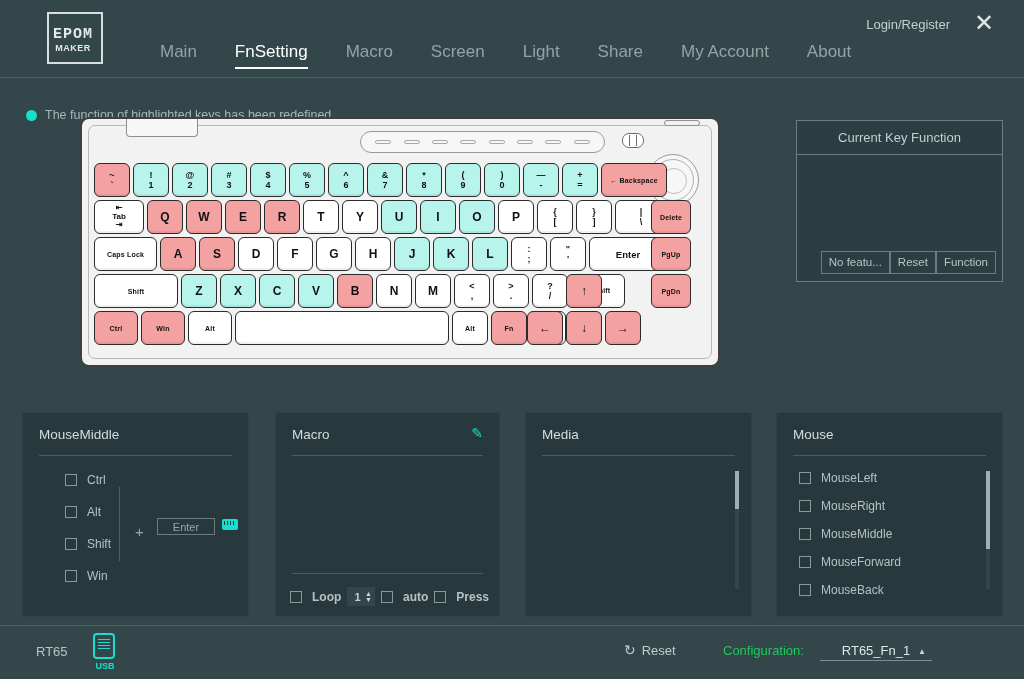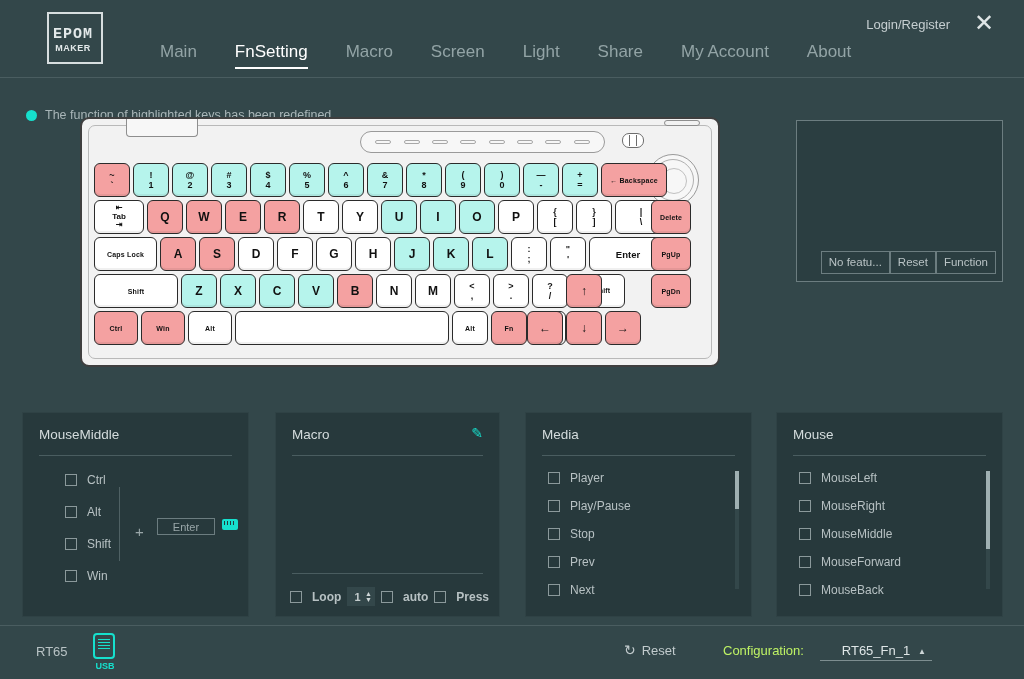--- a/index.html
+++ b/index.html
@@ -248,21 +248,21 @@
   }
   .usb-label {
     position: absolute; left: 92px; top: 35px; width: 26px; text-align: center;
     font-size: 9px; color: #16e0cd; font-weight: bold;
   }
   .reset-btn {
     position: absolute; left: 624px; top: 16px; display: flex; align-items: center;
     font-size: 13px; color: #c2cbcd; cursor: pointer;
   }
   .reset-btn .ric { font-size: 14px; margin-right: 6px; }
-  .cfg-label { position: absolute; left: 723px; top: 17px; font-size: 13px; color: #bef264; }
+  .cfg-label { position: absolute; left: 723px; top: 17px; font-size: 13px; color: #22c55e; }
   .cfg-value {
     position: absolute; left: 820px; top: 17px; width: 112px; text-align: center;
     font-size: 13px; color: #dfe6e7; border-bottom: 1px solid #7d8e90; padding-bottom: 2px;
     cursor: pointer;
   }
   .cfg-caret {
     position: absolute; left: 918px; top: 21px; font-size: 8px; color: #cdd6d7; cursor: pointer;
   }
 </style>
 </head>
@@ -585,20 +585,21 @@
           <span class="arrow">↓</span>
         </div>
         <div class="key red" style="left: 511px; top: 148px; width: 36px; height: 34px;">
           <span class="arrow">→</span>
         </div>
       </div>
   </div>
 </div>
 
 <div class="ckf">
+  <div class="ckf-title">Current Key Function</div>
   <div class="ckf-actions">
     <button class="ckf-btn">No featu...</button>
     <button class="ckf-btn">Reset</button>
     <button class="ckf-btn">Function</button>
   </div>
 </div>
 
 <div class="keysetting">Key Setting</div>
 
 <div class="card" id="card-combination">
@@ -652,42 +653,20 @@
     <div class="chk-row">
       <span class="chk"></span>
       <span class="chk-label">Press</span>
     </div>
   </div>
 </div>
 
 <div class="card" id="card-media">
   <div class="card-title">Media</div>
   <div class="card-rule"></div>
-  <div class="list">
-    <div class="chk-row">
-      <span class="chk"></span>
-      <span class="chk-label">Player</span>
-    </div>
-    <div class="chk-row">
-      <span class="chk"></span>
-      <span class="chk-label">Play/Pause</span>
-    </div>
-    <div class="chk-row">
-      <span class="chk"></span>
-      <span class="chk-label">Stop</span>
-    </div>
-    <div class="chk-row">
-      <span class="chk"></span>
-      <span class="chk-label">Prev</span>
-    </div>
-    <div class="chk-row">
-      <span class="chk"></span>
-      <span class="chk-label">Next</span>
-    </div>
-  </div>
   <div class="scrollbar">
     <div class="thumb" style="height:38px"></div>
   </div>
 </div>
 
 <div class="card" id="card-mouse">
   <div class="card-title">Mouse</div>
   <div class="card-rule"></div>
   <div class="list">
     <div class="chk-row">

